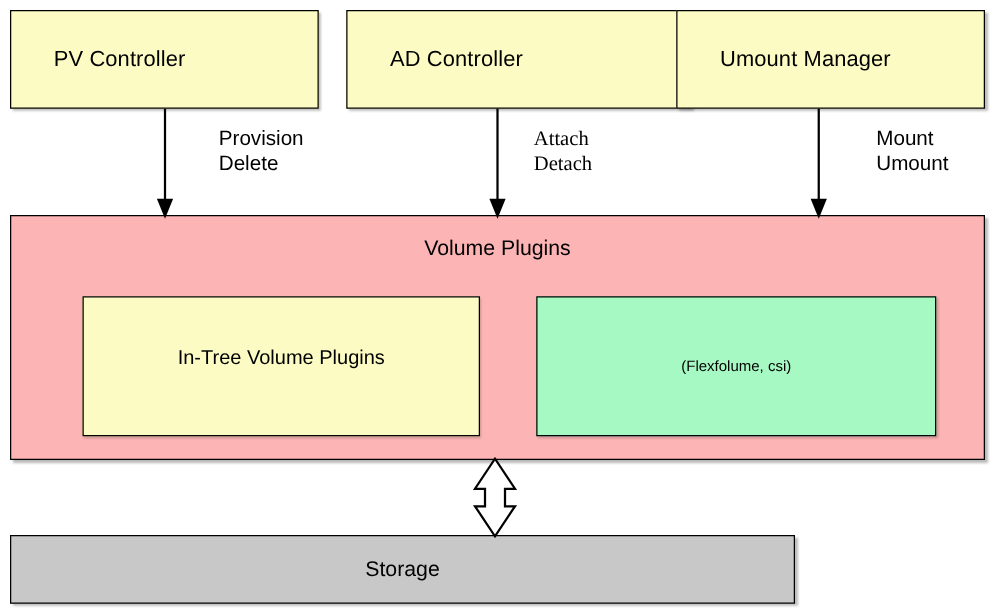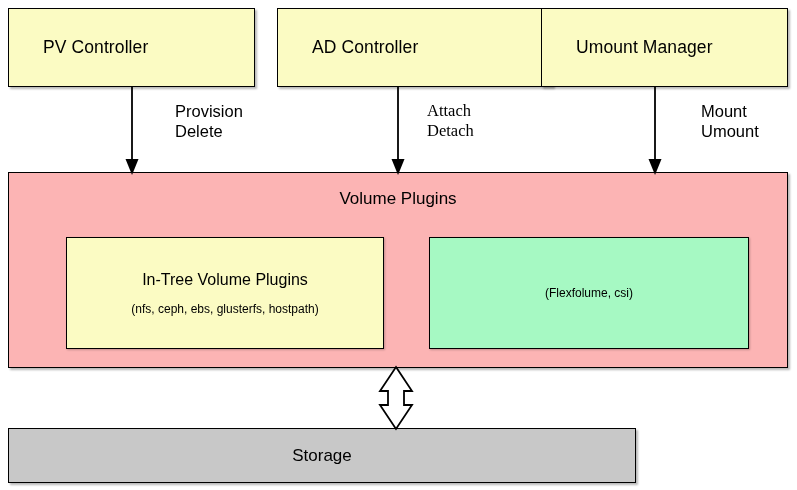--- a/index.html
+++ b/index.html
@@ -157,21 +157,20 @@
 
   <div class="box ctrl-box" id="volume-manager">
     <span class="label">Umount Manager</span>
   </div>
 
   <div class="plugins-panel">
     <div class="plugins-title">Volume Plugins</div>
 
     <div class="inner-box" id="in-tree-box">
       <span class="inner-title">In-Tree Volume Plugins</span>
-      <span class="inner-sub">(nfs, ceph, ebs, glusterfs, hostpath)</span>
     </div>
 
     <div class="inner-box" id="out-of-tree-box">
       <span class="inner-sub">(Flexfolume, csi)</span>
     </div>
   </div>
 
   <div id="storage-box">
     <span class="label">Storage</span>
   </div>

